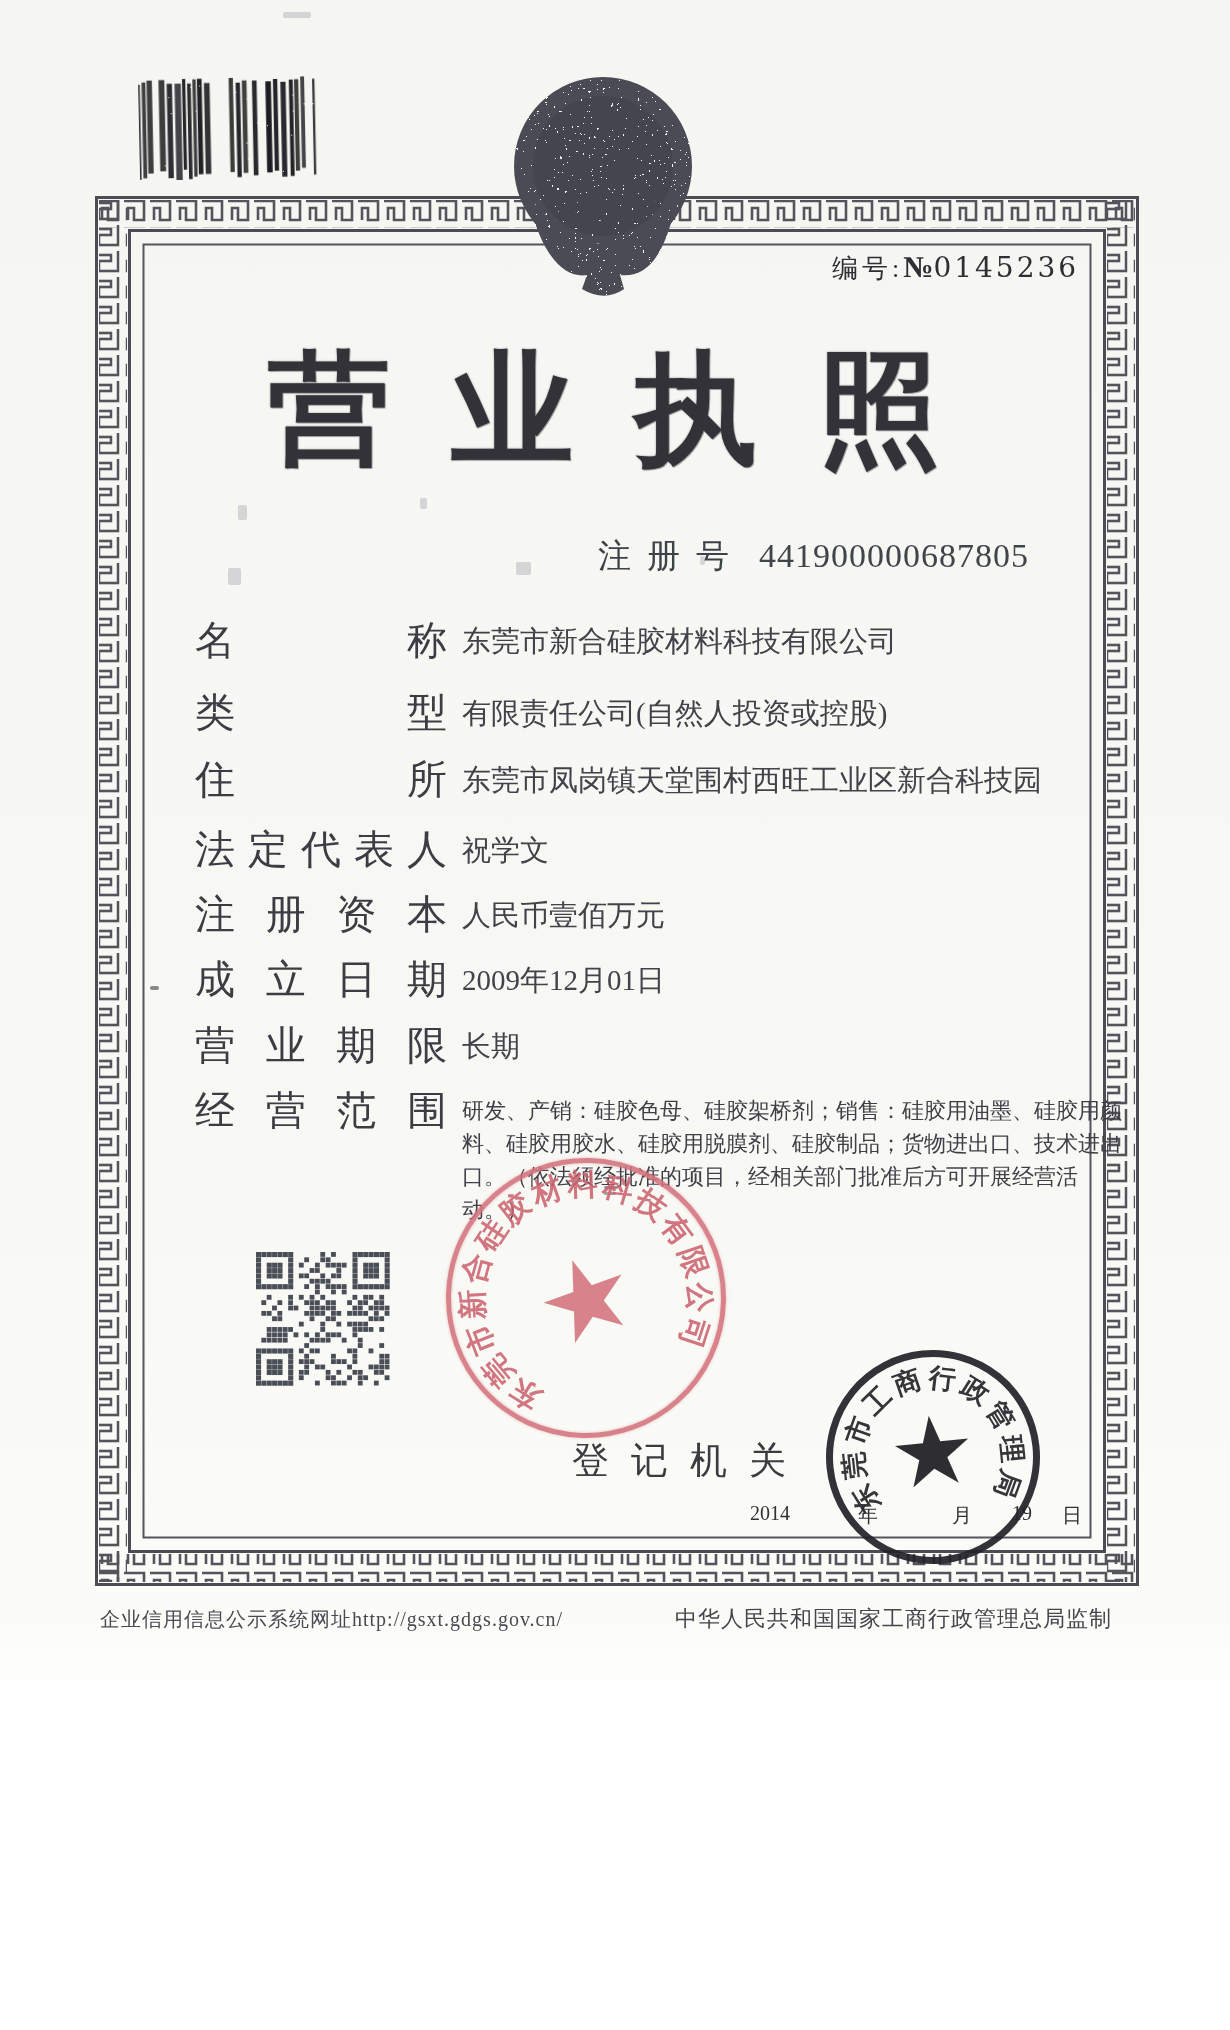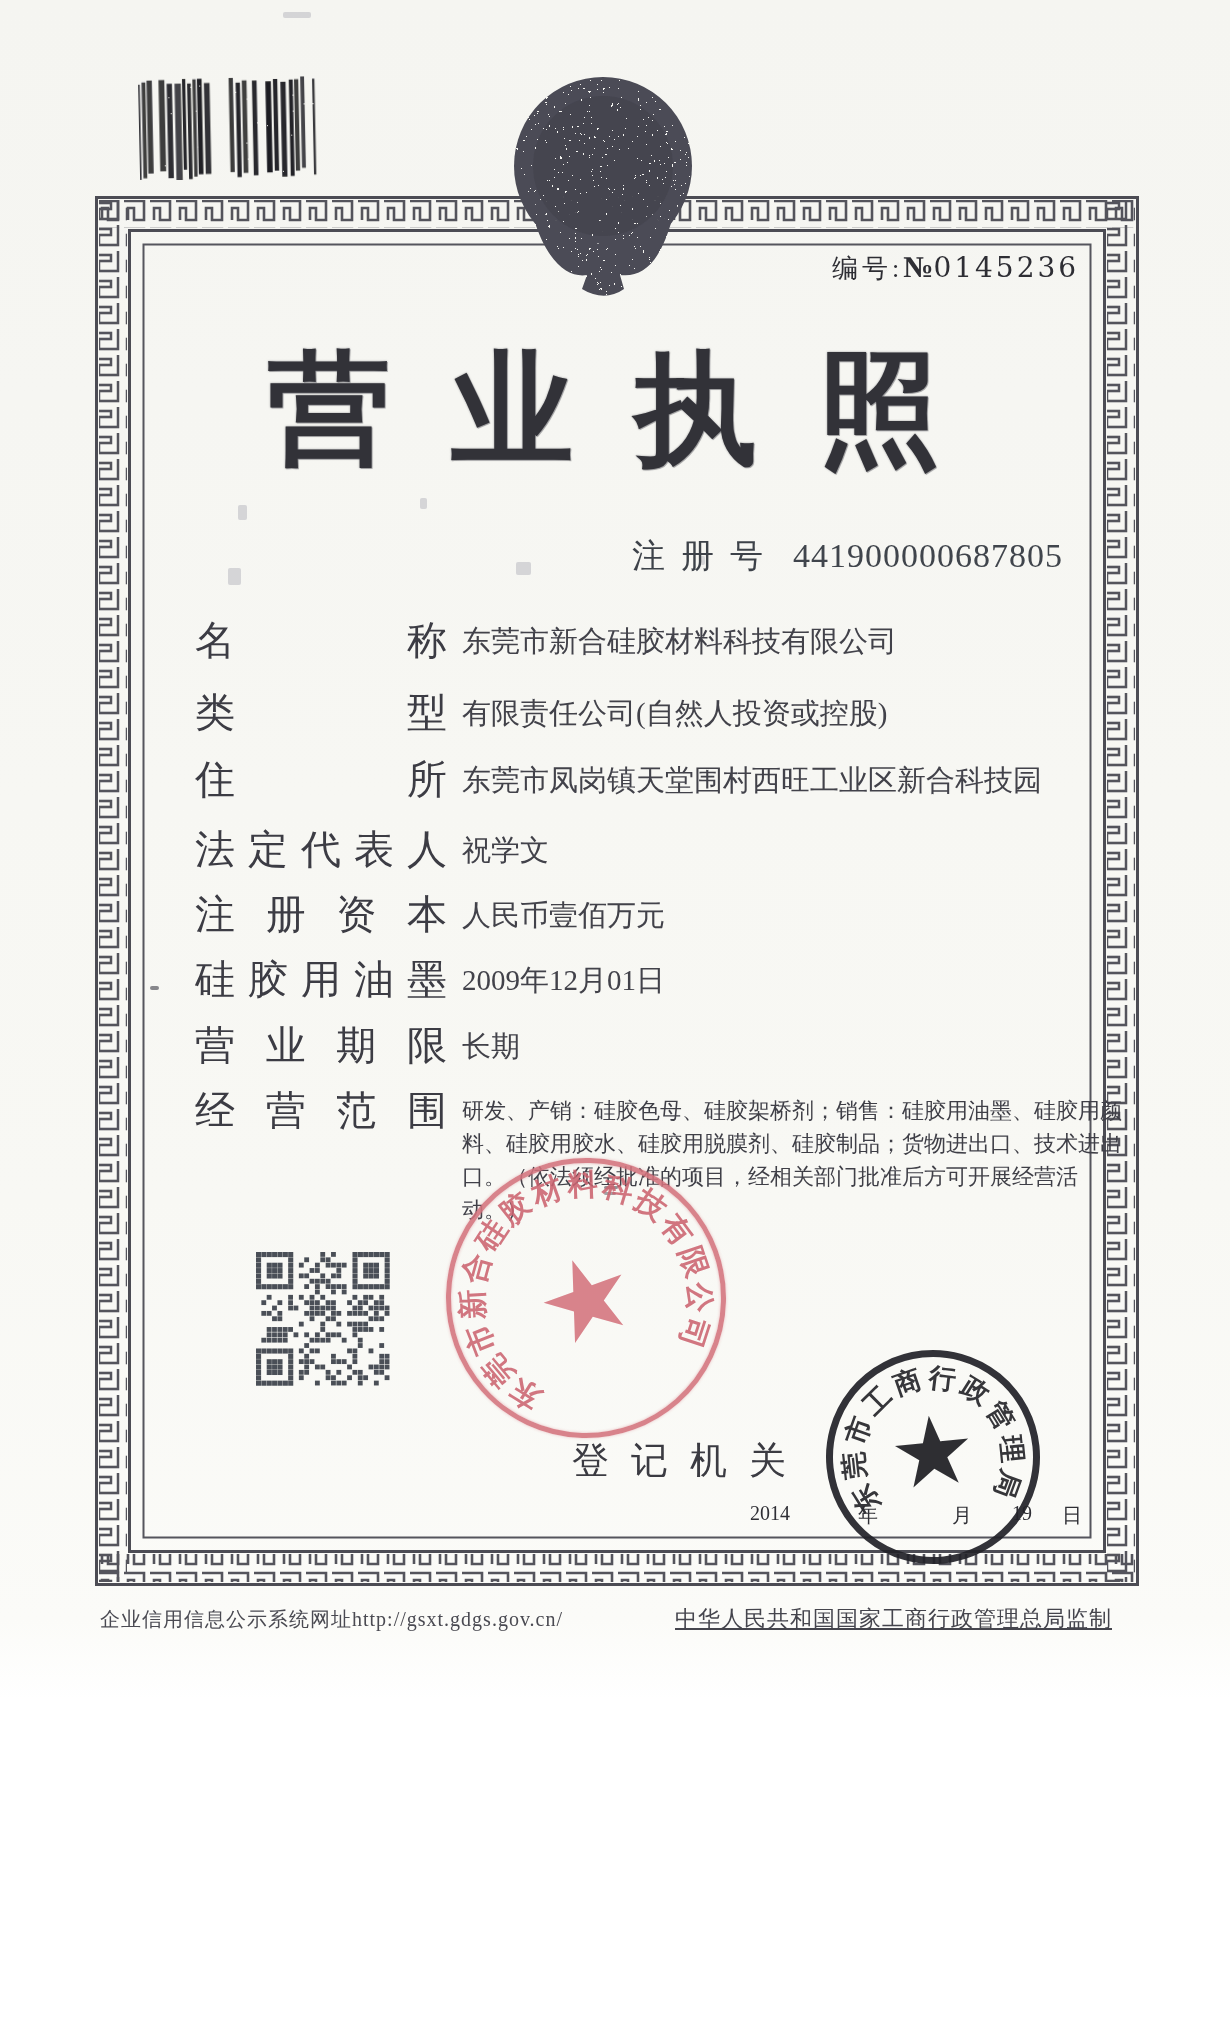--- a/index.html
+++ b/index.html
@@ -18,21 +18,21 @@
   
   .serial{left:832px;top:250px;z-index:4;display:flex;align-items:baseline;color:#2e2e34;}
   .serial .lab{font-size:26px;letter-spacing:4px;}
   .serial .sym{font-size:30px;font-weight:800;}
   .serial .num{font-size:28px;letter-spacing:3px;font-family:"DejaVu Serif",serif;}
   
   .title{left:268px;top:340px;width:672px;display:flex;justify-content:space-between;z-index:4;}
   .title span{font-size:122px;font-weight:800;color:#323238;line-height:1.15;
     text-shadow:0 0 2px rgba(45,45,55,.55),1px 1px 0 rgba(60,60,70,.35);}
   
-  .regline{left:632px;top:534px;display:flex;align-items:baseline;z-index:4;color:#3d4249;justify-content:center;}
+  .regline{left:598px;top:534px;display:flex;align-items:baseline;z-index:4;color:#3d4249;justify-content:center;}
   .regline .lab{font-size:33px;letter-spacing:16px;}
   .regline .num{font-size:34px;margin-left:14px;letter-spacing:1px;color:#40454c;}
   
   .row{position:absolute;left:0;width:1230px;z-index:4;}
   .row .lab{position:absolute;left:195px;width:252px;font-size:40px;line-height:50px;
     color:#3c3c44;text-align:justify;text-align-last:justify;}
   .row .val{position:absolute;left:462px;font-size:29px;line-height:50px;color:#42424a;width:660px;}
   .row.scope .val{font-size:22px;line-height:33px;margin-top:8px;color:#3f3f47;}
   
   #qr{left:256px;top:1252px;z-index:4;}
@@ -46,21 +46,21 @@
   #black-seal{left:818px;top:1342px;width:230px;height:230px;transform:rotate(-6deg);opacity:.92;}
   #black-seal .ring-circle{position:absolute;inset:8px;border:7px solid #222228;border-radius:50%;}
   #black-seal .star{position:absolute;left:50%;top:48%;transform:translate(-50%,-50%);
     font-size:96px;color:#1d1d22;font-family:"DejaVu Sans",sans-serif;}
   .ring-char{position:absolute;left:50%;top:50%;font-weight:600;}
   
   .registrar{left:572px;top:1436px;font-size:37px;letter-spacing:22px;color:#3b3b42;z-index:5;text-align:center;}
   .datepiece{top:1502px;font-size:20px;color:#2f2f35;z-index:5;}
   
   .footer-left{left:100px;top:1606px;font-size:20px;letter-spacing:1px;color:#4a4a52;z-index:4;}
-  .footer-right{right:118px;top:1604px;font-size:22px;letter-spacing:1px;color:#45454d;z-index:4;text-decoration:underline;}
+  .footer-right{right:118px;top:1604px;font-size:22px;letter-spacing:1px;color:#45454d;z-index:4;}
   
   .speck{position:absolute;background:rgba(95,95,120,.22);z-index:2;border-radius:2px;}
 </style>
 </head>
 <body>
 
 <div class="page">
 
   <svg id="frame-svg" class="abs" width="1044" height="1390">
     <defs>
@@ -165,21 +165,21 @@
   </div>
   <div class="row" style="top:825px">
     <div class="lab">法定代表人</div>
     <div class="val">祝学文</div>
   </div>
   <div class="row" style="top:890px">
     <div class="lab">注册资本</div>
     <div class="val">人民币壹佰万元</div>
   </div>
   <div class="row" style="top:955px">
-    <div class="lab">硅胶用油墨</div>
+    <div class="lab">成立日期</div>
     <div class="val">2009年12月01日</div>
   </div>
   <div class="row" style="top:1021px">
     <div class="lab">营业期限</div>
     <div class="val">长期</div>
   </div>
   <div class="row scope" style="top:1086px">
     <div class="lab">经营范围</div>
     <div class="val">研发、产销：硅胶色母、硅胶架桥剂；销售：硅胶用油墨、硅胶用颜料、硅胶用胶水、硅胶用脱膜剂、硅胶制品；货物进出口、技术进出口。（依法须经批准的项目，经相关部门批准后方可开展经营活动。）</div>
   </div>

